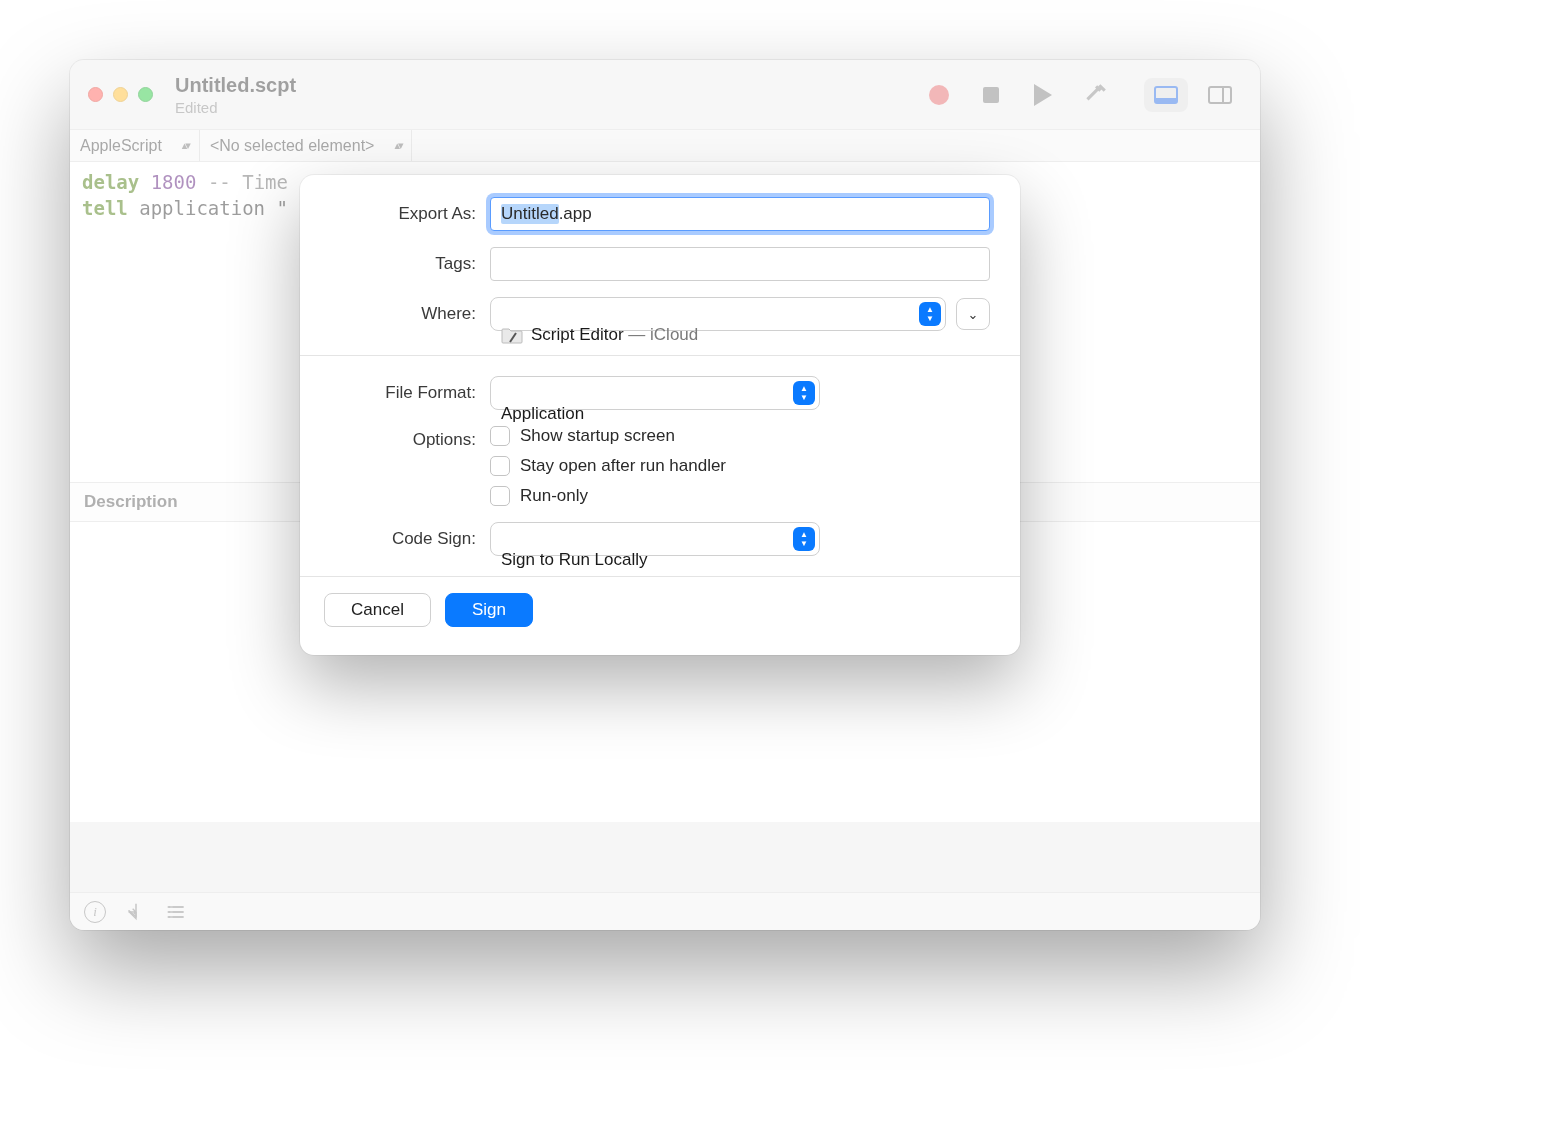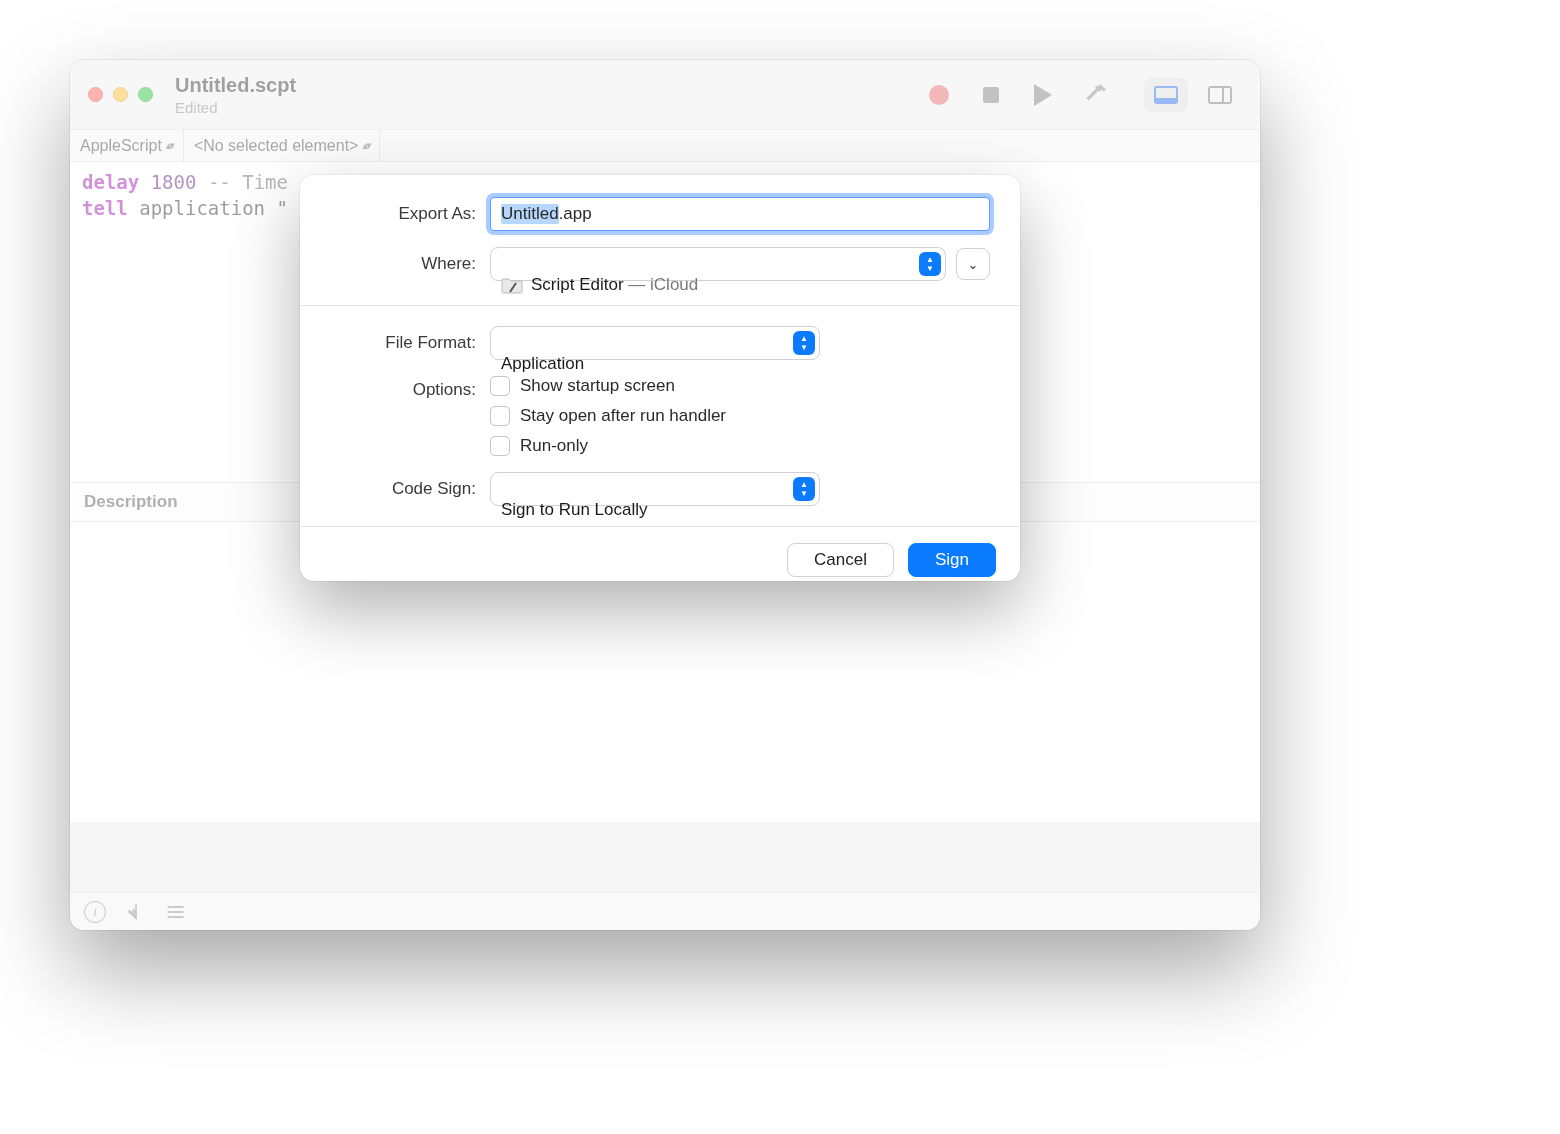--- a/index.html
+++ b/index.html
@@ -48,25 +48,25 @@
   .seg-group { display: flex; gap: 10px; margin-left: 10px; }
   .seg-btn { width: 44px; height: 34px; border-radius: 8px; display: flex; align-items: center; justify-content: center; }
   .seg-btn.active { background: #dedede; }
   .seg-btn svg { width: 24px; height: 18px; }
 
   .subbar {
     display: flex; align-items: center; height: 32px;
     background: #f5f5f5; border-bottom: 1px solid #dcdcdc;
     font-size: 16px; color: #4a4a4a;
   }
-  .subbar .cell { padding: 0 10px; border-right: 1px solid #d6d6d6; display: flex; align-items: center; gap: 4px; height: 100%; }
+  .subbar .cell { padding: 0 10px; border-right: 1px solid #d6d6d6; display: flex; align-items: center; gap: 20px; height: 100%; }
   .updown { font-size: 11px; color: #777; letter-spacing: -2px; }
 
   .code-area { background: #fff; height: 320px; padding: 8px 12px; font-family: Menlo, Consolas, monospace; font-size: 19px; line-height: 1.35; color: #333; }
-  .code-kw { color: #a21caf; font-weight: 600; }
+  .code-kw { color: #4d7c0f; font-weight: 600; }
   .code-comment { color: #6b6b6b; }
   .code-str { color: #333; }
   .code-num { color: #5a1a7a; }
 
   .desc-header { height: 40px; background: #fafafa; border-top: 1px solid #dcdcdc; border-bottom: 1px solid #dcdcdc; display: flex; align-items: center; padding: 0 14px; font-weight: 700; color: #5a5a5a; font-size: 17px; }
   .desc-body { background: #fff; flex: 1; height: 300px; }
 
   .statusbar { position: absolute; left: 0; right: 0; bottom: 0; height: 38px; background: #f2f2f2; border-top: 1px solid #dcdcdc; display: flex; align-items: center; gap: 20px; padding: 0 14px; color: #8a8a8a; }
   .statusbar svg { width: 20px; height: 20px; fill: none; stroke: #8a8a8a; stroke-width: 1.6; }
   .statusbar .info-icon { width: 22px; height: 22px; border: 1.6px solid #8a8a8a; border-radius: 50%; display: flex; align-items: center; justify-content: center; font-size: 13px; font-style: italic; font-family: Georgia, serif; }
@@ -116,21 +116,21 @@
     display: flex; align-items: center; justify-content: center; background: #fff; font-size: 13px; color: #333;
   }
 
   .folder-ico { width: 22px; height: 20px; display: inline-block; }
 
   .divider { height: 1px; background: #e4e4e4; }
 
   .checkbox-row { display: flex; align-items: center; gap: 10px; margin-bottom: 10px; font-size: 17px; }
   .checkbox { width: 20px; height: 20px; border: 1px solid #c4c4c4; border-radius: 5px; background: #fff; }
 
-  .sheet-buttons { display: flex; justify-content: flex-end; gap: 14px; padding: 16px 24px 4px; }
+  .sheet-buttons { display: flex; justify-content: flex-start; gap: 14px; padding: 16px 24px 28px; }
   .btn { height: 34px; padding: 0 26px; border-radius: 8px; border: 1px solid #d0d0d0; background: #fff; font-size: 17px; color: #222; display: flex; align-items: center; justify-content: center; }
   .btn.primary { background: #0a7aff; border-color: #0a7aff; color: #fff; font-weight: 500; }
 
   .options-stack { display: flex; flex-direction: column; }
   .options-row { display: flex; align-items: flex-start; }
   .options-row .sheet-label { padding-top: 4px; }
 </style>
 </head>
 <body>
 
@@ -238,20 +238,26 @@
     <div class="sheet-section">
       <div class="sheet-row">
         <div class="sheet-label">Export As:</div>
         <div class="sheet-field">
           <div class="text-input focused">
             <span class="sel-text">Untitled</span>
               <span>.app</span>
           </div>
         </div>
       </div>
+      <div class="sheet-row">
+        <div class="sheet-label">Tags:</div>
+        <div class="sheet-field">
+          <div class="text-input"></div>
+        </div>
+      </div>
       <div class="sheet-row" style="margin-bottom:0;">
         <div class="sheet-label">Where:</div>
         <div class="sheet-field">
           <div class="popup" style="flex:1;">
             <div class="label">
               <span class="folder-ico">
                 <svg viewBox="0 0 22 20">
                     <path d="M2 4h6l2 2h10a1 1 0 0 1 1 1v10a1 1 0 0 1-1 1H2a1 1 0 0 1-1-1V5a1 1 0 0 1 1-1z" fill="#e9e9e9" stroke="#bcbcbc"></path>
                     <path d="M15 8l-6 9" stroke="#555" stroke-width="2"></path>
                   </svg>

